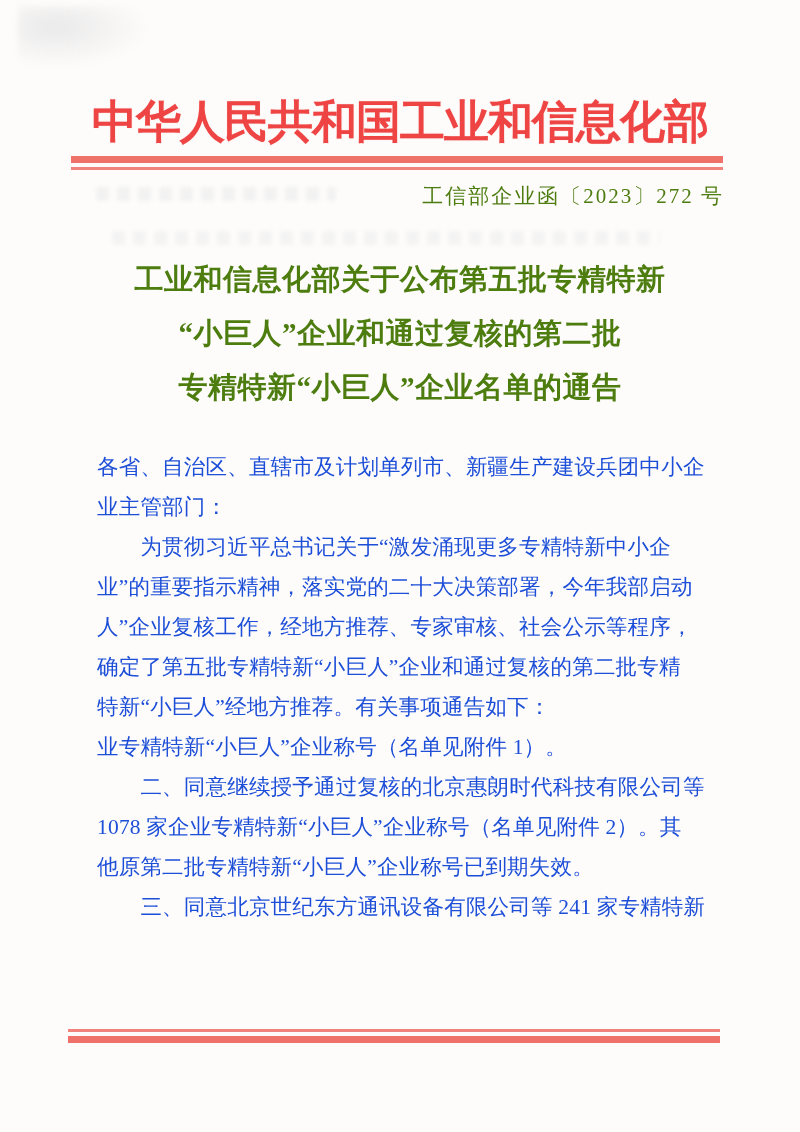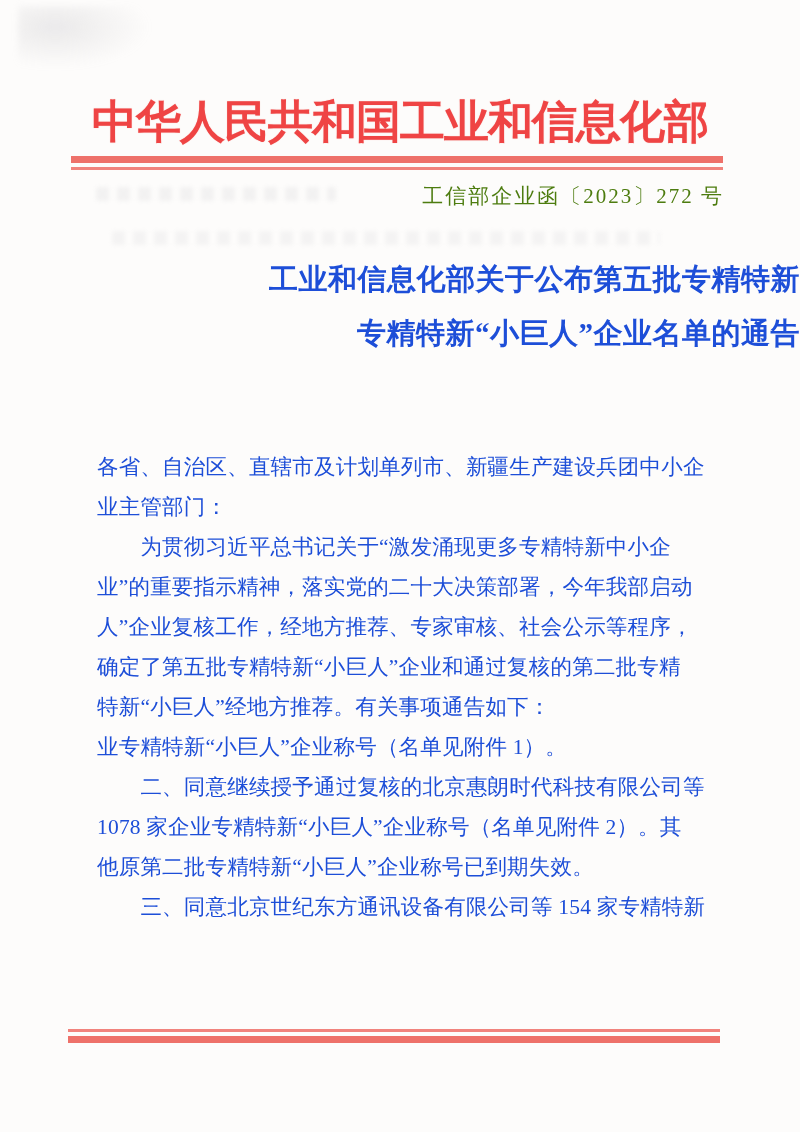--- a/index.html
+++ b/index.html
@@ -50,21 +50,21 @@
   .ghost1{left:96px;top:187px;width:240px;height:14px;}
   .ghost2{left:112px;top:231px;width:548px;height:14px;opacity:.38;}
   .smudge{
     position:absolute;left:18px;top:6px;width:150px;height:70px;
     background:radial-gradient(ellipse at 25% 30%,rgba(180,180,185,.25),rgba(0,0,0,0) 60%);
     filter:blur(3px);
   }
   
   .title{
     position:absolute;top:252px;left:0;width:800px;
-    text-align:right;color:#1d4ed8;
+    text-align:center;color:#4d7c0f;
   }
   .title .t-line{
     font-size:29px;font-weight:bold;
     line-height:54px;
     letter-spacing:0.5px;
     white-space:nowrap;
   }
   
   .body-text{
     position:absolute;top:447px;left:97px;width:630px;
@@ -91,35 +91,36 @@
 
   <div class="ghost ghost1"></div>
 
   <div class="doc-number">工信部企业函〔2023〕272 号</div>
 
   <div class="ghost ghost2"></div>
 
   <div class="title">
 
   <div class="t-line">工业和信息化部关于公布第五批专精特新</div>
+      <div class="t-line">“小巨人”企业和通过复核的第二批</div>
       <div class="t-line">专精特新“小巨人”企业名单的通告</div>
     </div>
 
   <div class="body-text">
 
   <div class="b-line">各省、自治区、直辖市及计划单列市、新疆生产建设兵团中小企</div>
       <div class="b-line">业主管部门：</div>
       <div class="b-line">　　为贯彻习近平总书记关于“激发涌现更多专精特新中小企</div>
       <div class="b-line">业”的重要指示精神，落实党的二十大决策部署，今年我部启动</div>
       <div class="b-line">人”企业复核工作，经地方推荐、专家审核、社会公示等程序，</div>
       <div class="b-line">确定了第五批专精特新“小巨人”企业和通过复核的第二批专精</div>
       <div class="b-line">特新“小巨人”经地方推荐。有关事项通告如下：</div>
       <div class="b-line">业专精特新“小巨人”企业称号（名单见附件 1）。</div>
       <div class="b-line">　　二、同意继续授予通过复核的北京惠朗时代科技有限公司等</div>
       <div class="b-line">1078 家企业专精特新“小巨人”企业称号（名单见附件 2）。其</div>
       <div class="b-line">他原第二批专精特新“小巨人”企业称号已到期失效。</div>
-      <div class="b-line">　　三、同意北京世纪东方通讯设备有限公司等 154 家专精特新</div>
+      <div class="b-line">　　三、同意北京世纪东方通讯设备有限公司等 241 家专精特新</div>
     </div>
 
   <div class="rule rule-thin ftr-thin"></div>
   <div class="rule rule-thick ftr-thick"></div>
 
 </div>
 
 </body></html>

